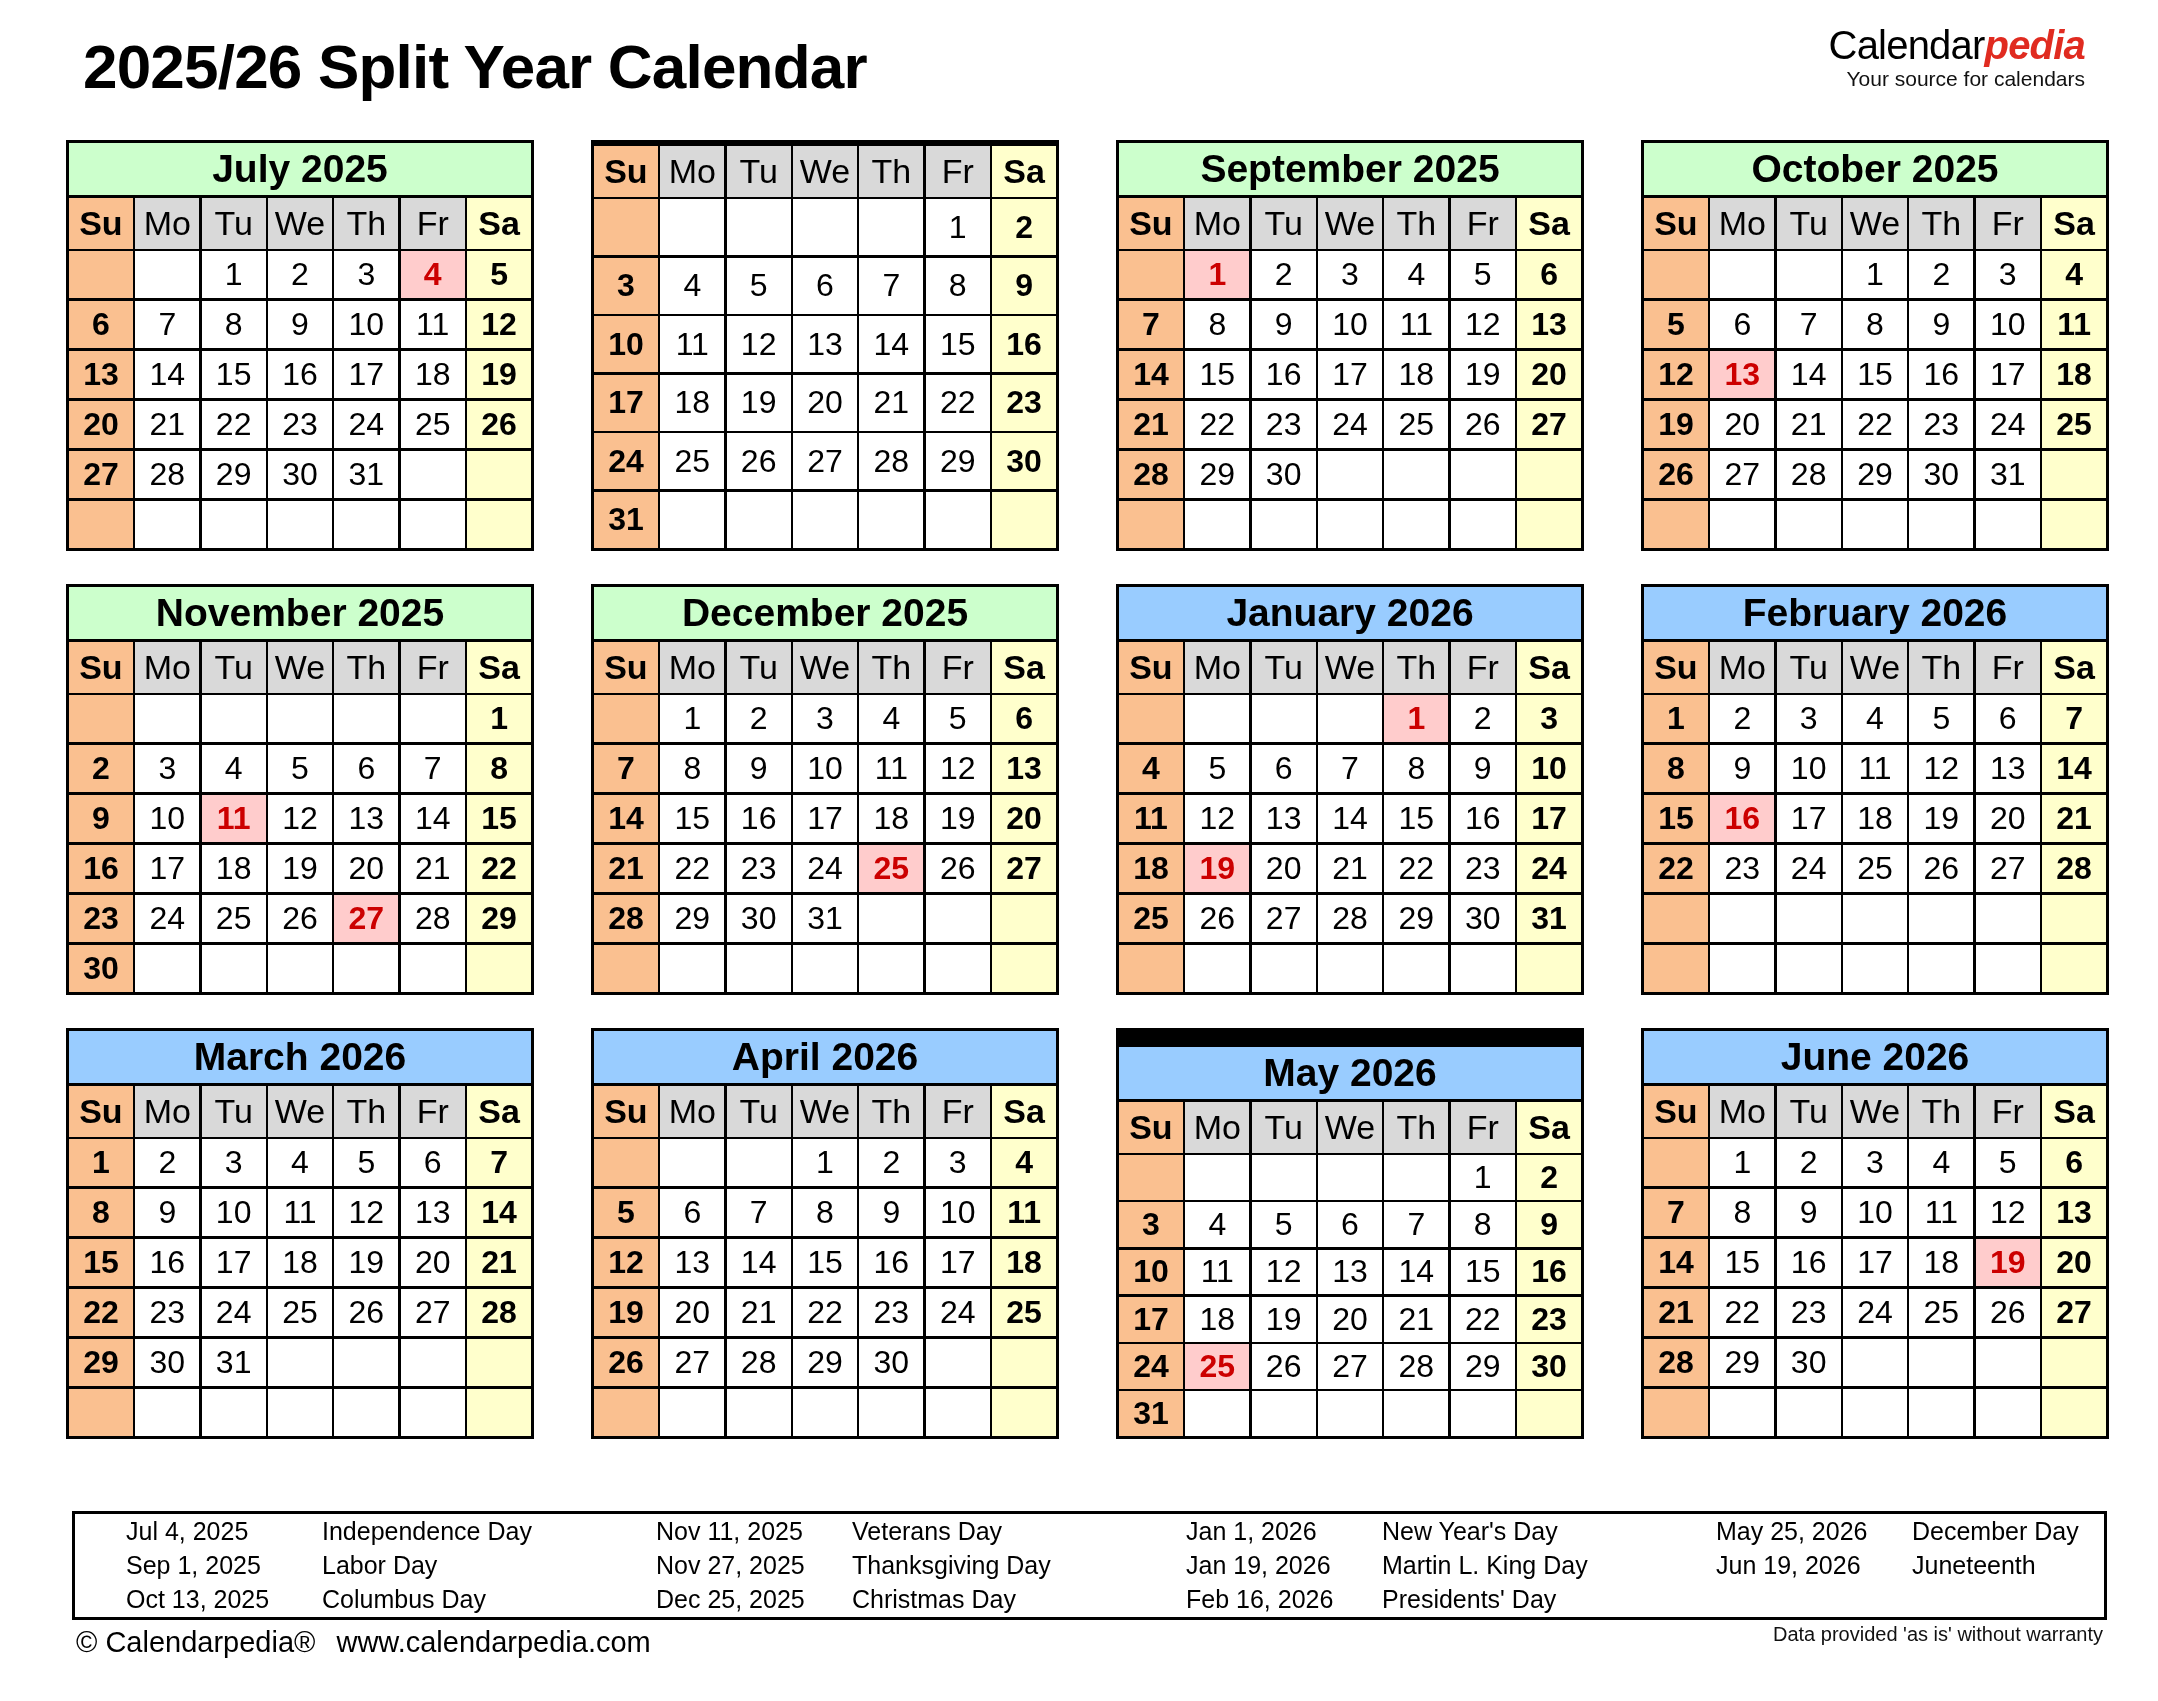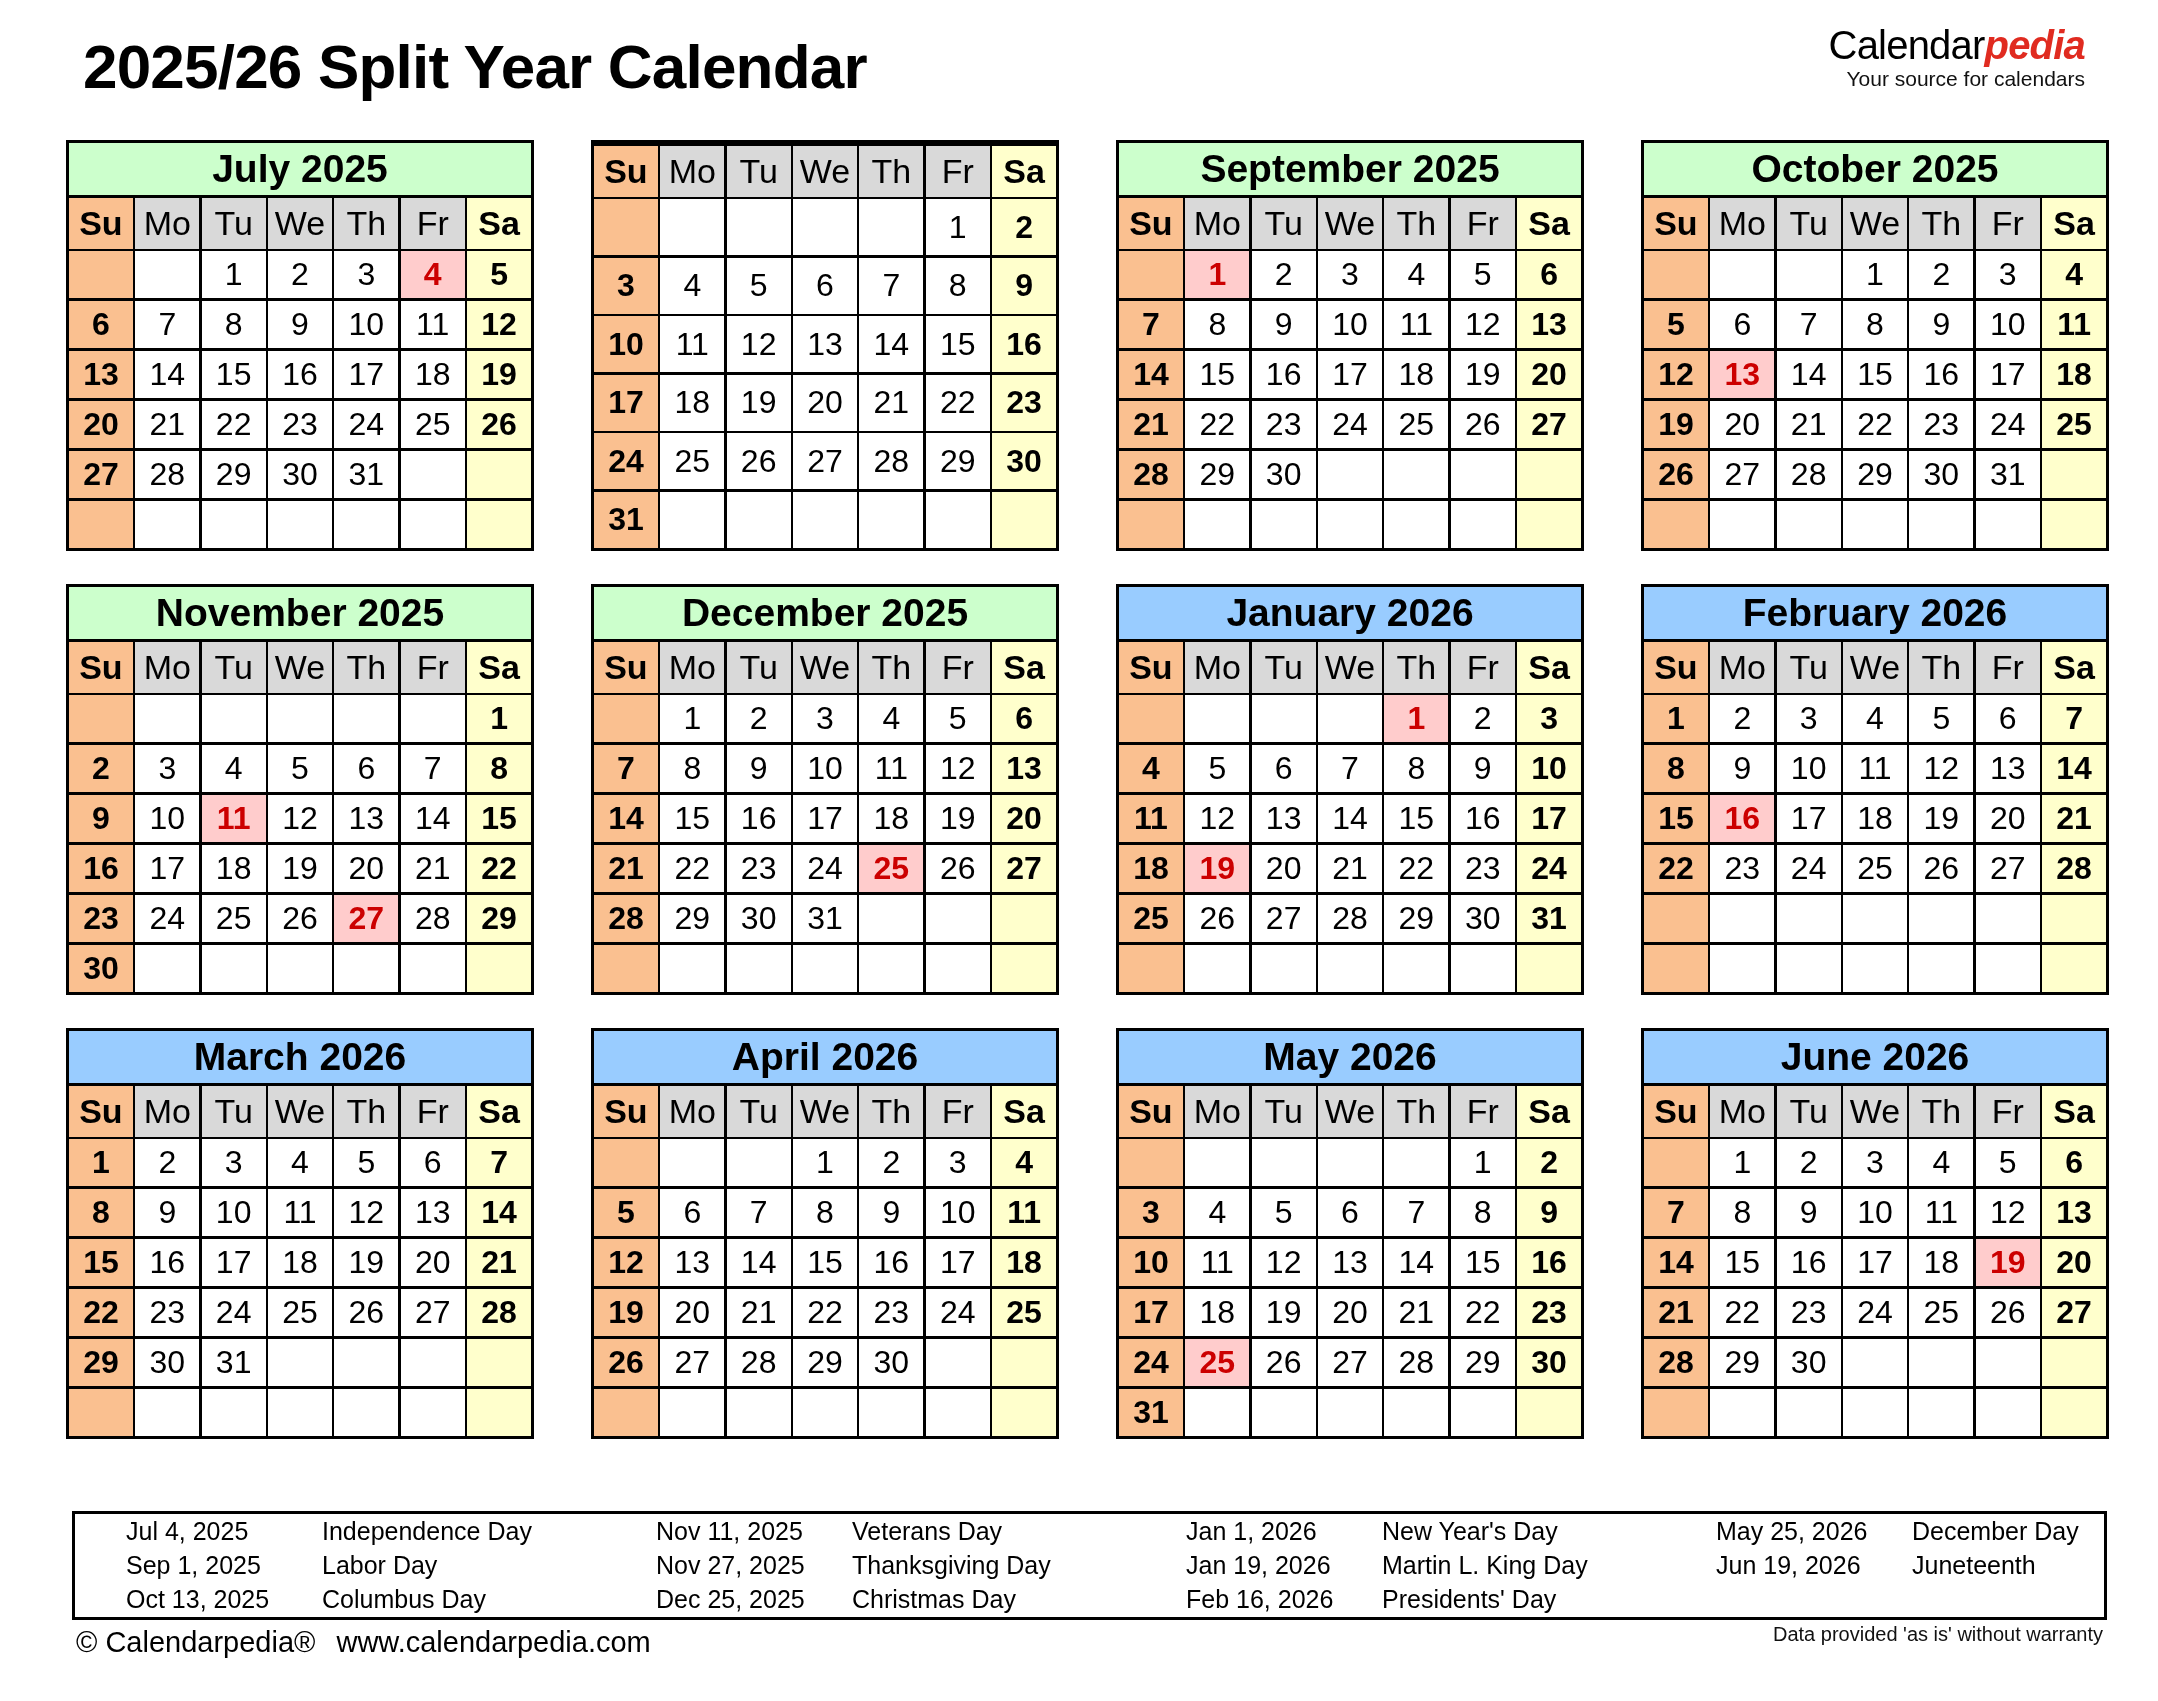--- a/index.html
+++ b/index.html
@@ -585,21 +585,21 @@
           <div class="cell day c0"></div>
           <div class="cell day"></div>
           <div class="cell day"></div>
           <div class="cell day"></div>
           <div class="cell day"></div>
           <div class="cell day"></div>
           <div class="cell day c6"></div>
         </div>
       </div>
       <div class="month">
-        <div class="m-title" style="background: rgb(153, 204, 255);">May 2026</div>
+        <div class="m-title" style="background: rgb(153, 204, 255); margin-top: 16px;">May 2026</div>
         <div class="m-grid">
           <div class="cell dow c0">Su</div>
           <div class="cell dow mid">Mo</div>
           <div class="cell dow mid">Tu</div>
           <div class="cell dow mid">We</div>
           <div class="cell dow mid">Th</div>
           <div class="cell dow mid">Fr</div>
           <div class="cell dow c6">Sa</div>
           <div class="cell day c0"></div>
           <div class="cell day"></div>

